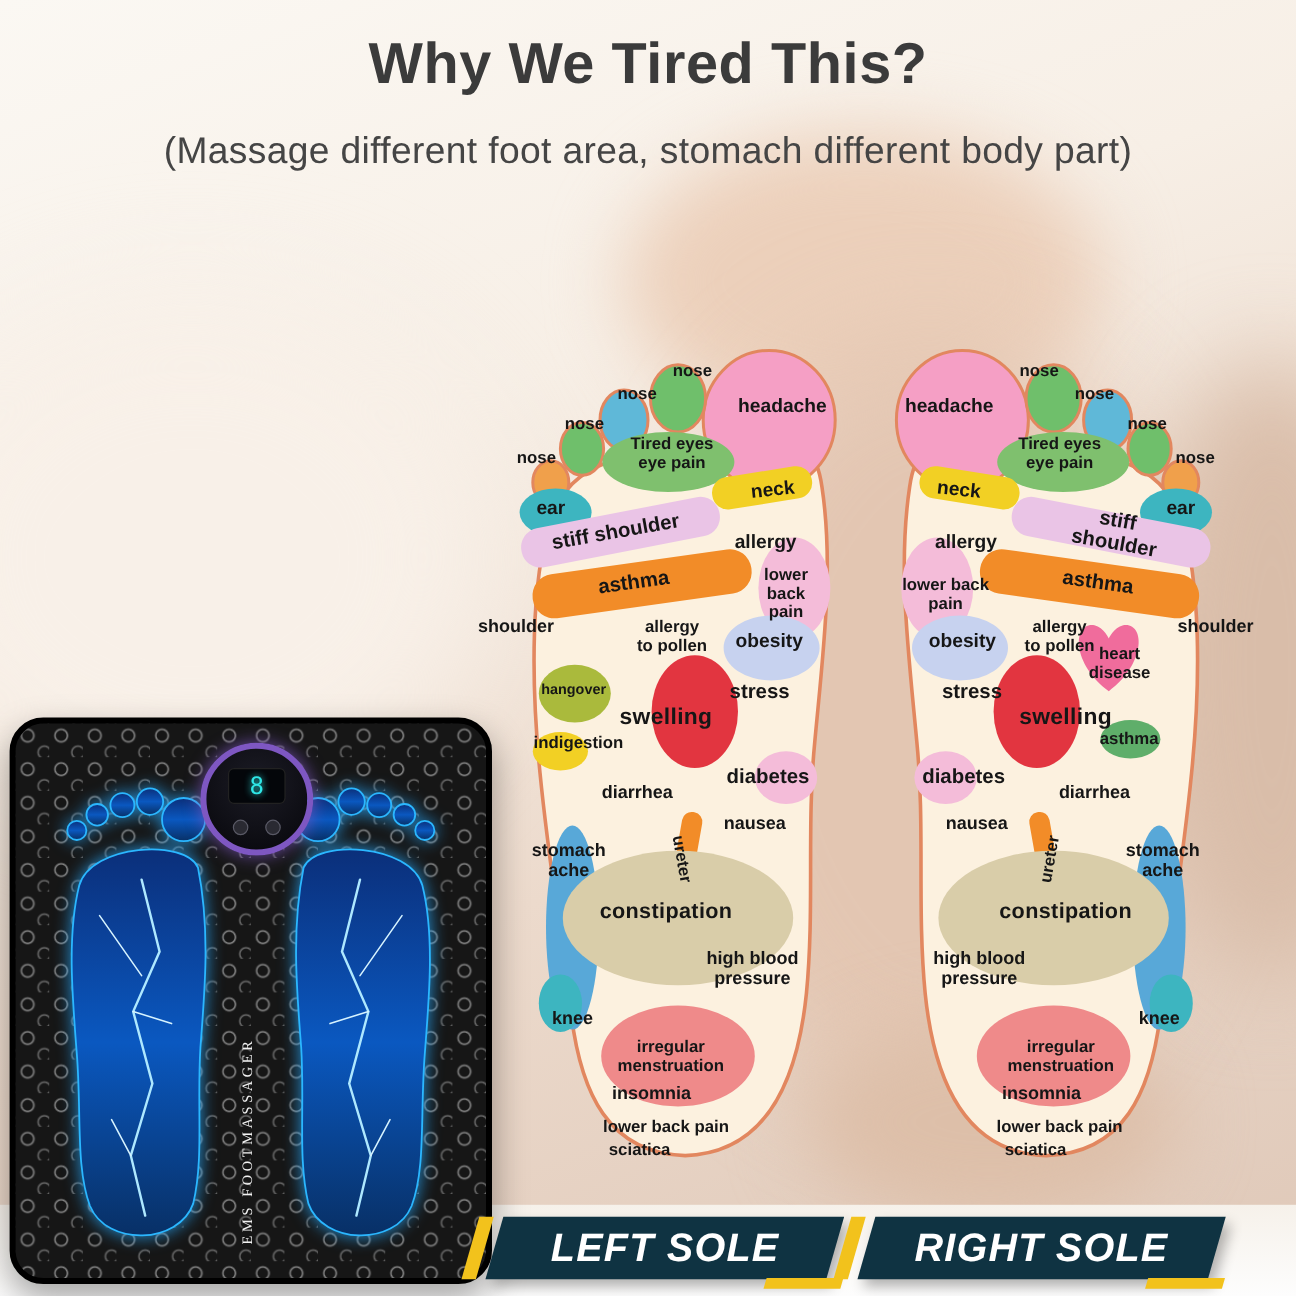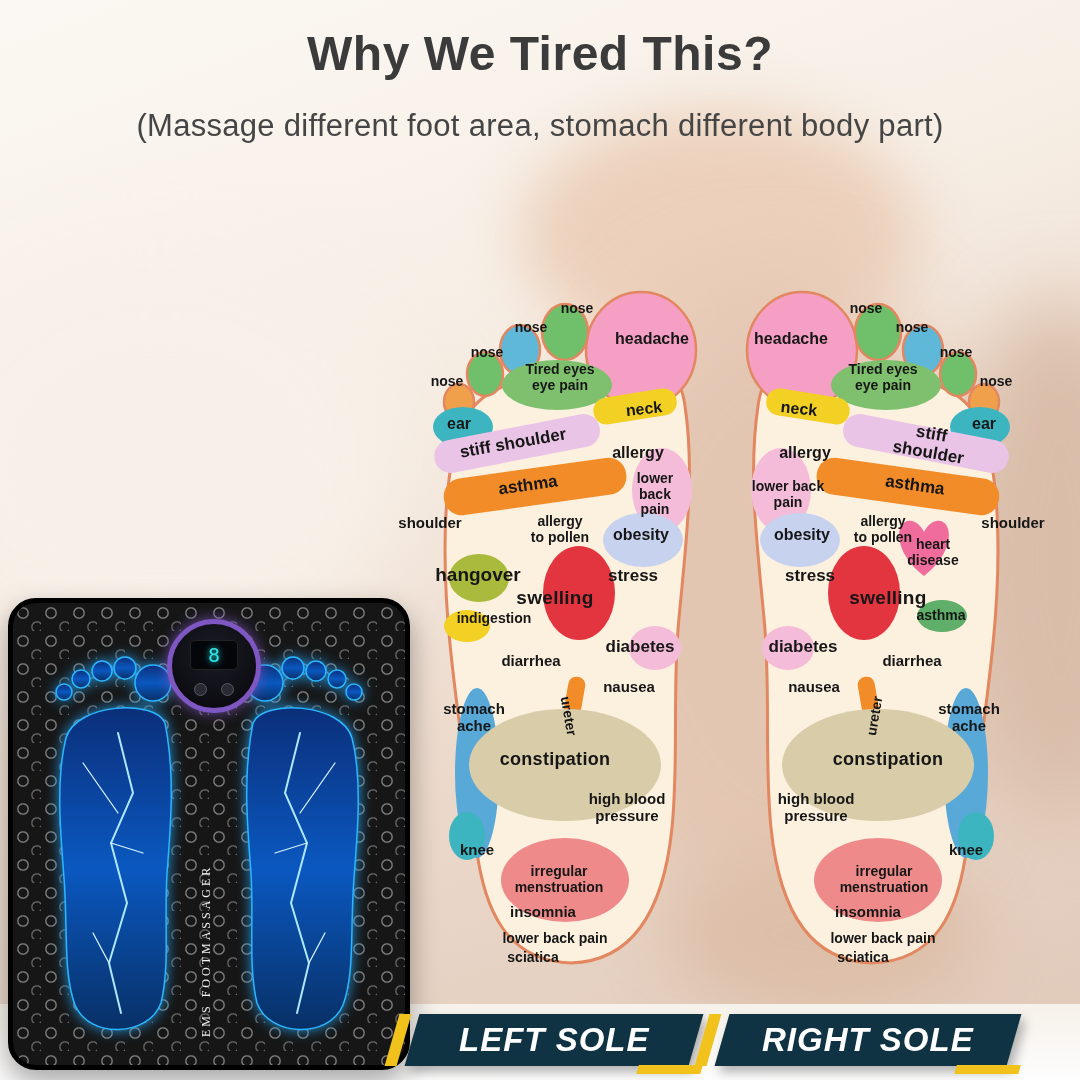--- a/index.html
+++ b/index.html
@@ -130,24 +130,24 @@
       <div class="zone-label" style="left: 44px; top: 136px; font-size: 16px; transform: translate(-50%, -50%);">ear</div>
       <div class="zone-label" style="left: 98px; top: 155px; font-size: 17px; transform: translate(-50%, -50%) rotate(-10deg);">stiff shoulder</div>
       <div class="zone-label" style="left: 223px; top: 165px; font-size: 16px; transform: translate(-50%, -50%);">allergy</div>
       <div class="zone-label" style="left: 113px; top: 197px; font-size: 17px; transform: translate(-50%, -50%) rotate(-8deg);">asthma</div>
       <div class="zone-label" style="left: 240px; top: 207px; font-size: 14px; transform: translate(-50%, -50%);">lower back
 pain</div>
       <div class="zone-label" style="left: 15px; top: 235px; font-size: 15px; transform: translate(-50%, -50%);">shoulder</div>
       <div class="zone-label" style="left: 145px; top: 242px; font-size: 14px; transform: translate(-50%, -50%);">allergy
 to pollen</div>
       <div class="zone-label" style="left: 226px; top: 247px; font-size: 16px; transform: translate(-50%, -50%);">obesity</div>
-      <div class="zone-label" style="left: 63px; top: 287px; font-size: 19px; transform: translate(-50%, -50%);">hangover</div>
+      <div class="zone-label" style="left: 63px; top: 287px; font-size: 12px; transform: translate(-50%, -50%);">hangover</div>
       <div class="zone-label" style="left: 218px; top: 288px; font-size: 17px; transform: translate(-50%, -50%);">stress</div>
       <div class="zone-label big" style="left: 140px; top: 310px; font-size: 19px; transform: translate(-50%, -50%);">swelling</div>
-      <div class="zone-label" style="left: 79px; top: 331px; font-size: 14px; transform: translate(-50%, -50%);">indigestion</div>
+      <div class="zone-label" style="left: 67px; top: 331px; font-size: 14px; transform: translate(-50%, -50%);">indigestion</div>
       <div class="zone-label" style="left: 225px; top: 359px; font-size: 17px; transform: translate(-50%, -50%);">diabetes</div>
       <div class="zone-label" style="left: 116px; top: 373px; font-size: 15px; transform: translate(-50%, -50%);">diarrhea</div>
       <div class="zone-label" style="left: 214px; top: 399px; font-size: 15px; transform: translate(-50%, -50%);">nausea</div>
       <div class="zone-label" style="left: 59px; top: 430px; font-size: 15px; transform: translate(-50%, -50%);">stomach
 ache</div>
       <div class="zone-label" style="left: 153px; top: 428px; font-size: 14px; transform: translate(-50%, -50%) rotate(80deg);">ureter</div>
       <div class="zone-label big" style="left: 140px; top: 471px; font-size: 18px; transform: translate(-50%, -50%);">constipation</div>
       <div class="zone-label" style="left: 212px; top: 520px; font-size: 15px; transform: translate(-50%, -50%);">high blood
 pressure</div>
       <div class="zone-label" style="left: 62px; top: 562px; font-size: 15px; transform: translate(-50%, -50%);">knee</div>

